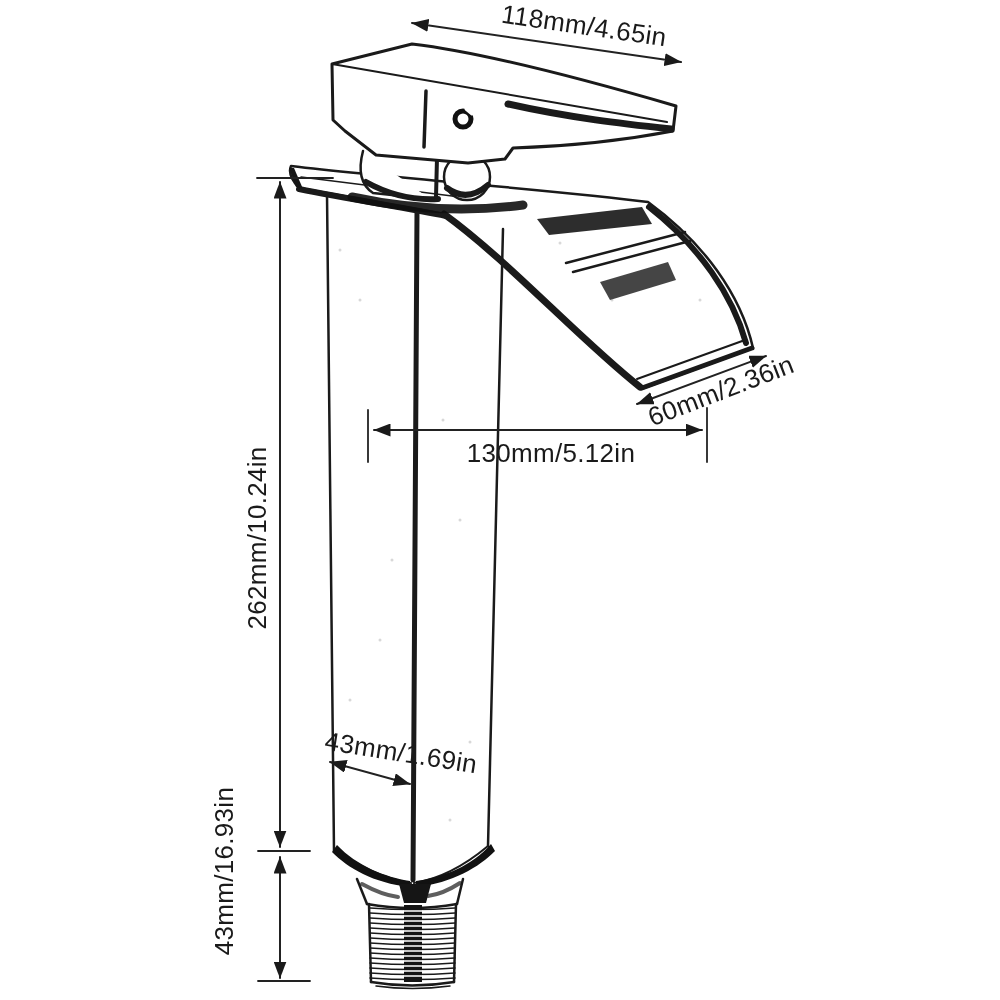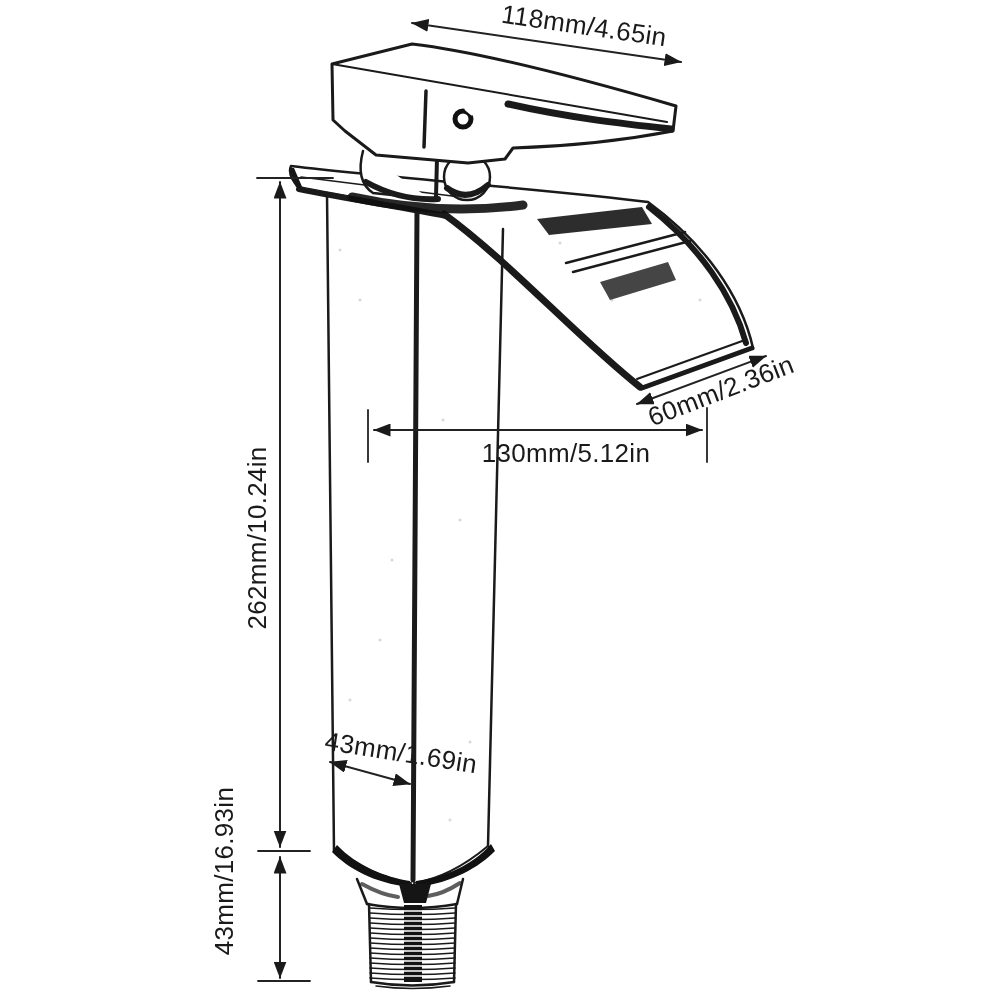--- a/index.html
+++ b/index.html
@@ -133,20 +133,20 @@
       <g>
         <path d="M330,762 L410,784" marker-start="url(#arr)" marker-end="url(#arr)"></path>
       </g>
     </g>
   </svg>
 
   <div class="dim-label" style="left:584px;top:26px;--r:8.3deg">118mm/4.65in</div>
 
   <div class="dim-label" style="left:721px;top:391px;--r:-21deg">60mm/2.36in</div>
 
-  <div class="dim-label" style="left:566px;top:453px">130mm/5.12in</div>
+  <div class="dim-label" style="left:551px;top:453px">130mm/5.12in</div>
 
   <div class="dim-label" style="left:257px;top:538px;--r:-90deg">262mm/10.24in</div>
 
   <div class="dim-label" style="left:401px;top:753px;--r:9deg">43mm/1.69in</div>
 
   <div class="dim-label" style="left:224px;top:871px;--r:-90deg">43mm/16.93in</div>
 </div>
 
 </body></html>

